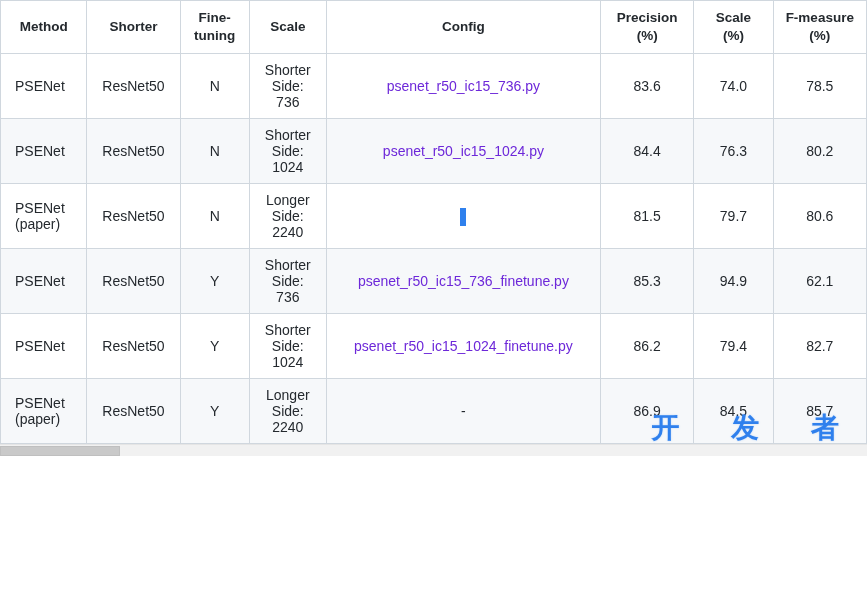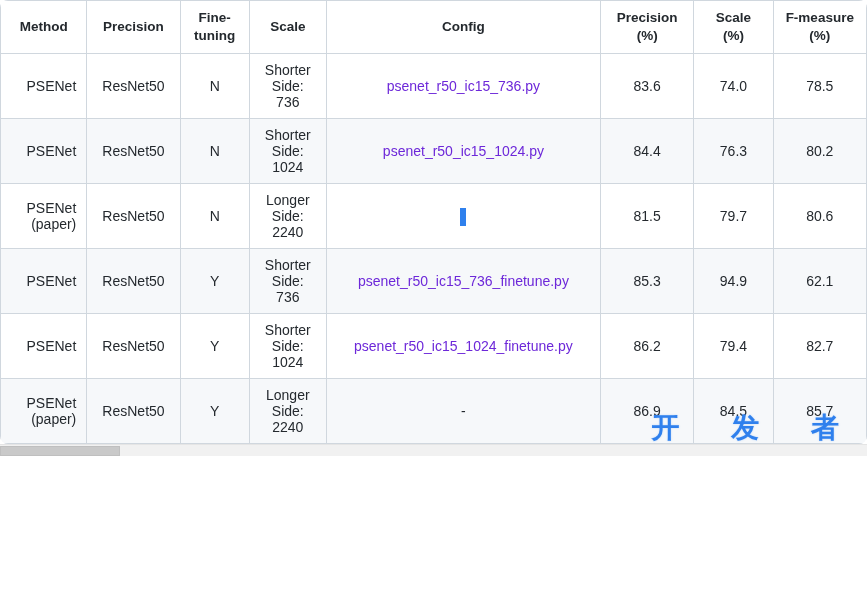--- a/index.html
+++ b/index.html
@@ -9,21 +9,20 @@
     font-size: 14px;
     color: #24292e;
     background: #fff;
     width: 867px;
     overflow: hidden;
     position: relative;
   }
   .wrap {
     width: 867px;
     overflow-x: auto;
-    border-radius: 8px;
   }
   table {
     border-collapse: collapse;
     width: 100%;
     table-layout: fixed;
   }
   th, td {
     border: 1px solid #d0d7de;
     padding: 8px 10px;
     text-align: center;
@@ -31,21 +30,21 @@
     word-wrap: break-word;
   }
   th {
     background: #fff;
     font-weight: 600;
     font-size: 13.5px;
     line-height: 1.35;
   }
   tbody tr:nth-child(odd) { background: #ffffff; }
   tbody tr:nth-child(even) { background: #f6f8fa; }
-  td.left { text-align: right; padding-left: 4px; }
+  td.left { text-align: left; padding-left: 14px; }
   .link { color: #6d28d9; text-decoration: none; }
   .scrollbar {
     height: 12px;
     background: #f1f1f1;
     position: relative;
     border-top: 1px solid #e5e5e5;
   }
   .scrollbar .thumb {
     position: absolute;
     left: 0; top: 1px;
@@ -104,21 +103,21 @@
         <col class="c-ft">
         <col class="c-scale">
       <col class="c-config">
         <col class="c-prec">
         <col class="c-recall">
         <col class="c-fm">
     </colgroup>
     <thead>
       <tr>
         <th>Method</th>
-        <th>Precision</th>
+        <th>Shorter</th>
         <th>Fine-tuning</th>
         <th>Scale</th>
         <th>Config</th>
         <th>Precision (%)</th>
         <th>Scale (%)</th>
         <th>F-measure (%)</th>
       </tr>
     </thead>
     <tbody id="tb">
         <tr>

